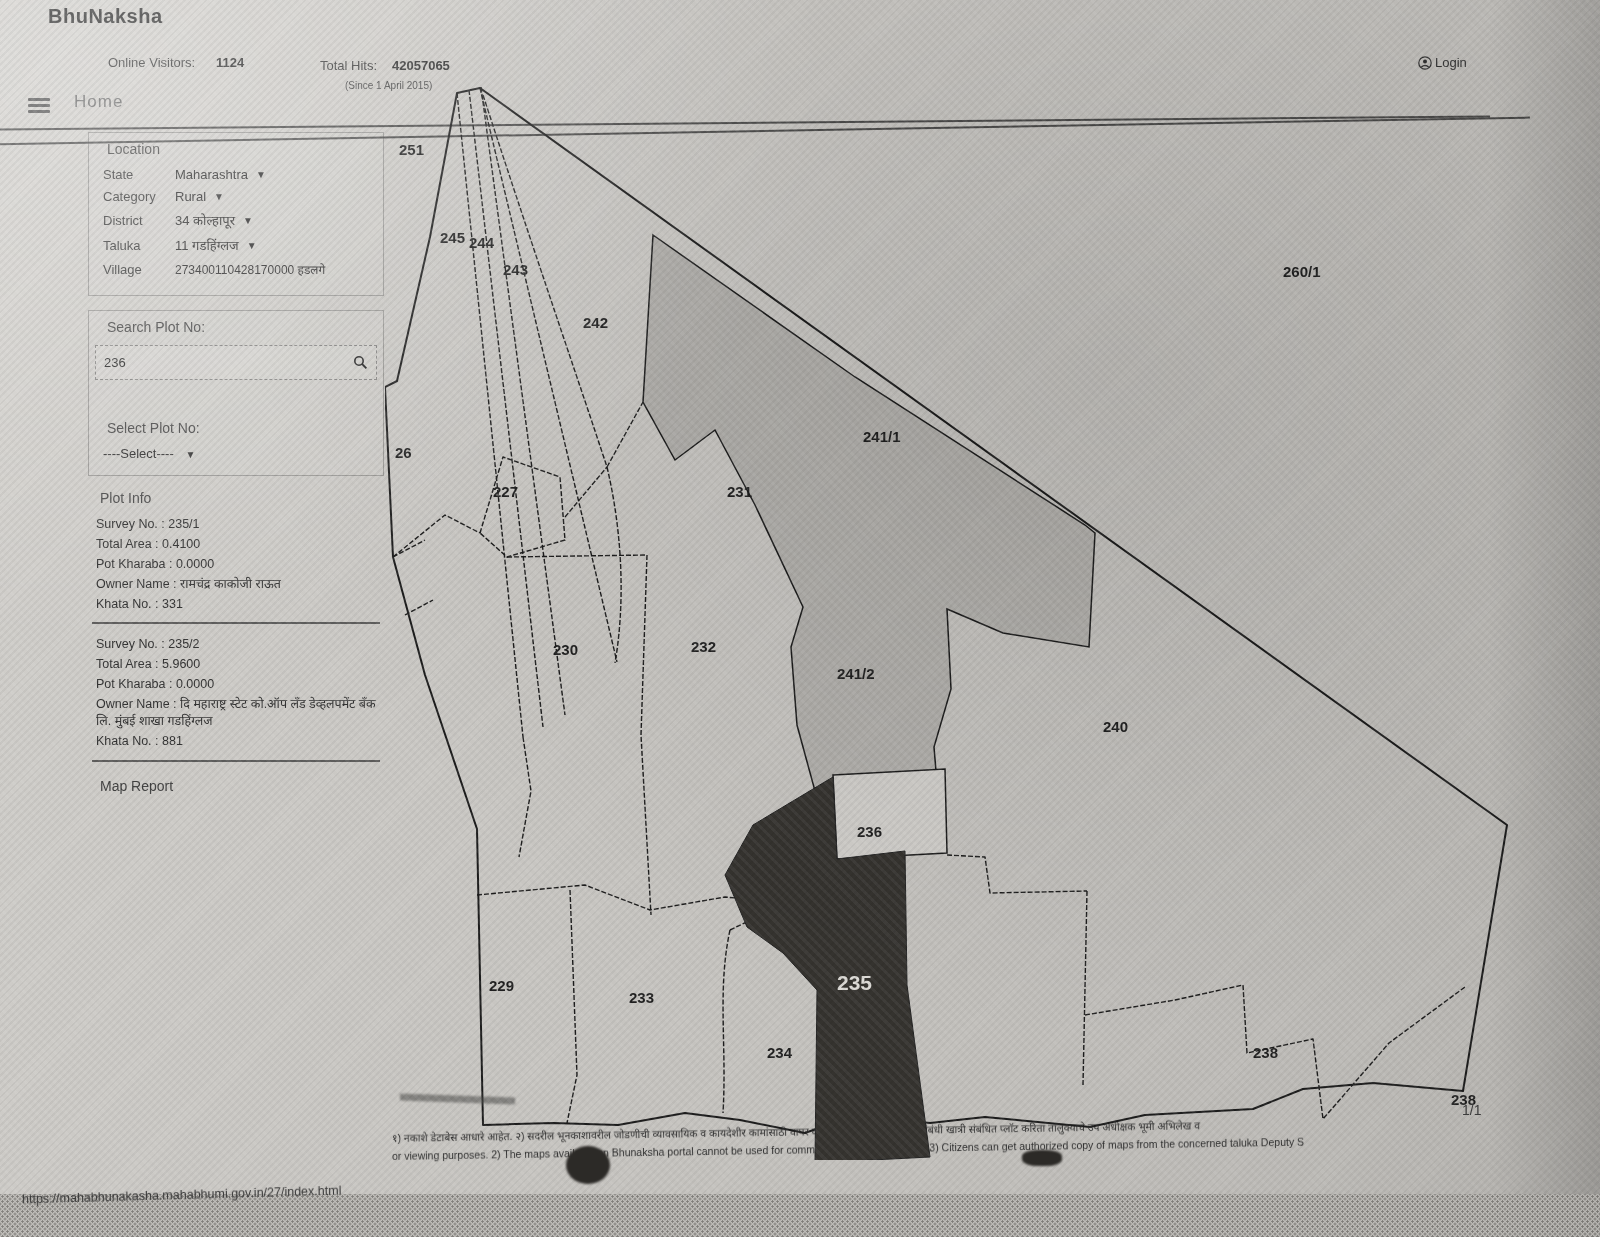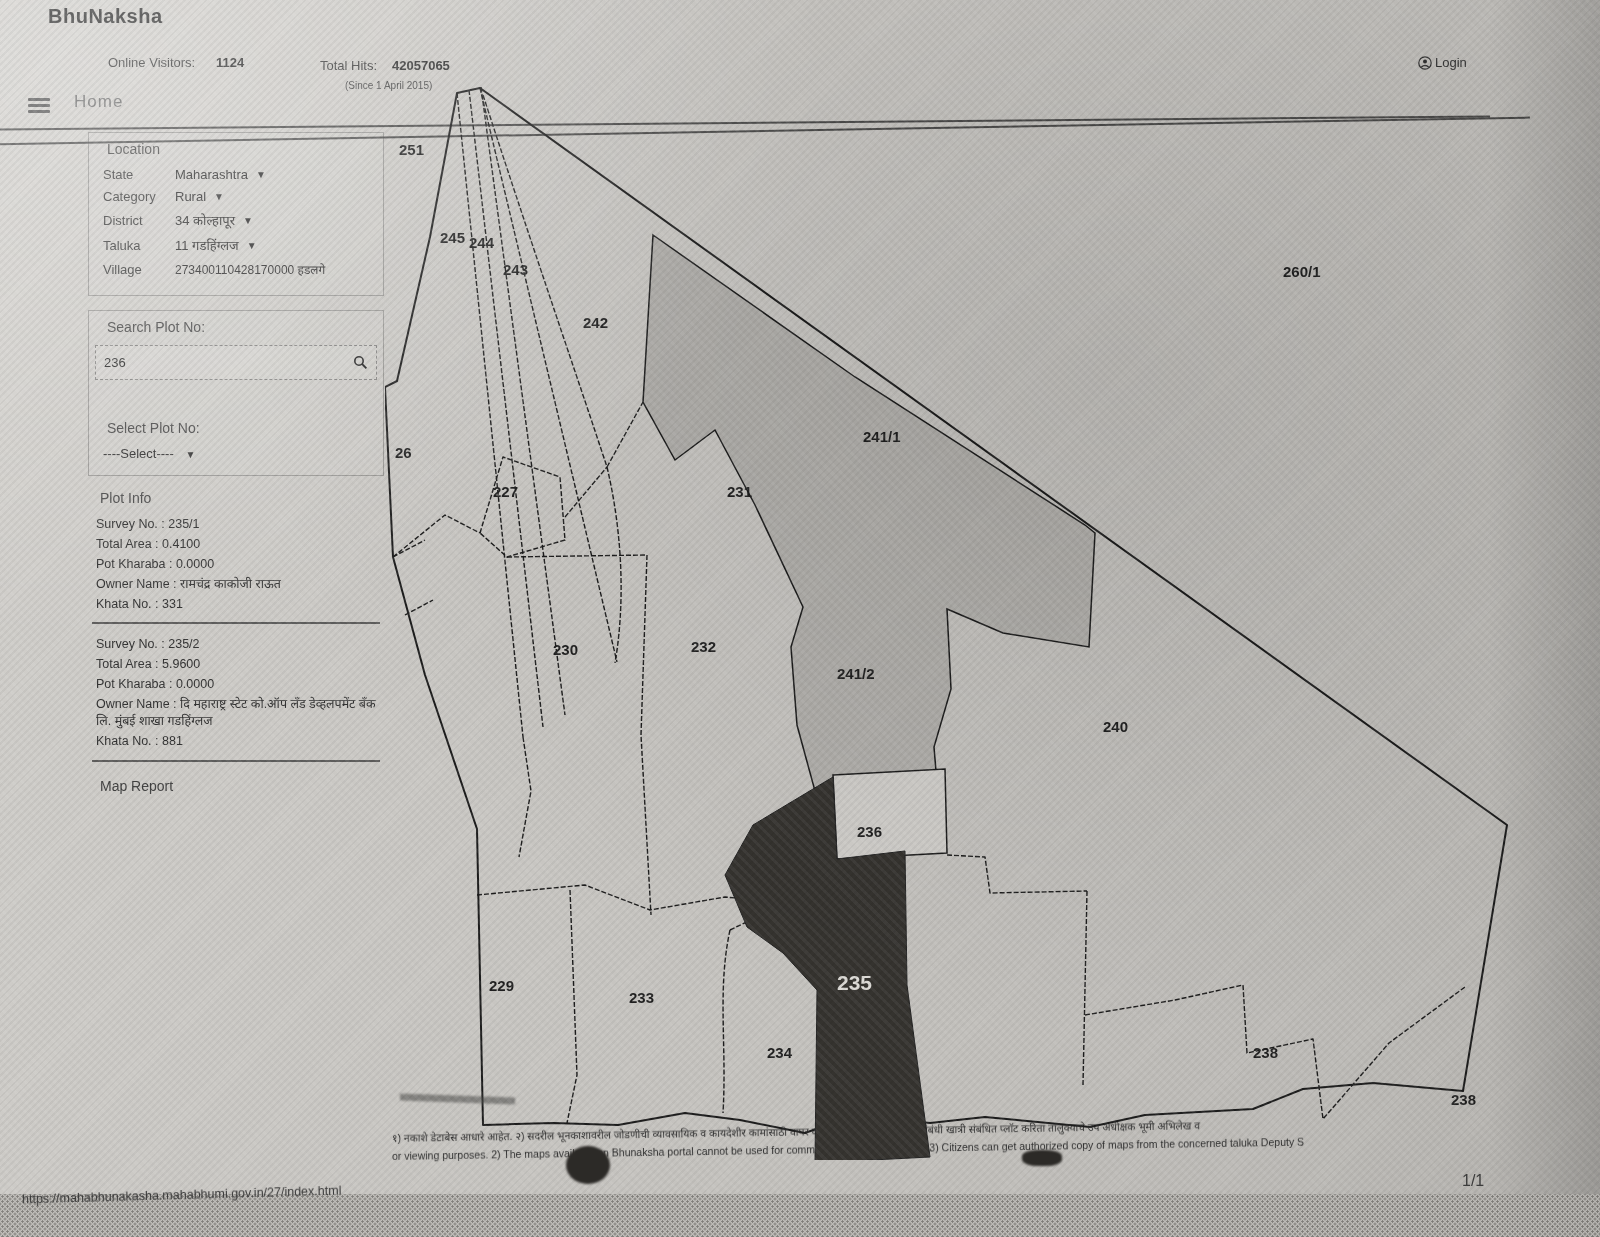--- a/index.html
+++ b/index.html
@@ -47,21 +47,21 @@
   .iline{fill:none;stroke:#1c1c1c;stroke-width:1.4;stroke-linejoin:round;stroke-dasharray:5 2;}
   .shade{fill:#b0aeaa;stroke:#1c1c1c;stroke-width:1.5;}
   .whitebox{fill:#ceccc8;stroke:#1c1c1c;stroke-width:1.5;}
   .darkplot{fill:#35332f;stroke:#222;stroke-width:1;}
   .smudge{stroke:#4a4a48;stroke-width:7;opacity:0.55;filter:blur(1px);}
   
   .disclaimer{position:absolute;left:392px;width:1140px;font-size:10.5px;color:#2e2e2e;z-index:3;transform:rotate(-0.9deg);white-space:nowrap;overflow:hidden;}
   .disc-mr{top:1122px;}
   .disc-en{top:1141px;}
   .url{position:absolute;left:22px;top:1188px;font-size:12.5px;color:#3a3a3a;transform:rotate(-1.6deg);z-index:45;}
-  .page-ind{position:absolute;left:1462px;top:1172px;font-size:16px;color:#3c3c3c;z-index:45;}
+  .page-ind{position:absolute;left:1462px;top:1102px;font-size:14px;color:#3c3c3c;z-index:45;}
   .dither{position:absolute;left:0;top:1194px;width:1600px;height:43px;z-index:42;opacity:0.8;
     background-color:#bdbbb7;
     background-image:radial-gradient(#6f6d69 28%,transparent 30%),radial-gradient(#6f6d69 28%,transparent 30%);
     background-size:5px 5px;background-position:0 0,2.5px 2.5px;}
   .blob{position:absolute;background:#2c2a27;border-radius:50%;z-index:44;filter:blur(1px);}
   .blob1{left:566px;top:1146px;width:44px;height:38px;}
   .blob2{left:1022px;top:1150px;width:40px;height:16px;border-radius:40%;}
   .icon-svg{display:inline-block;vertical-align:middle;}
 </style>
 </head>

